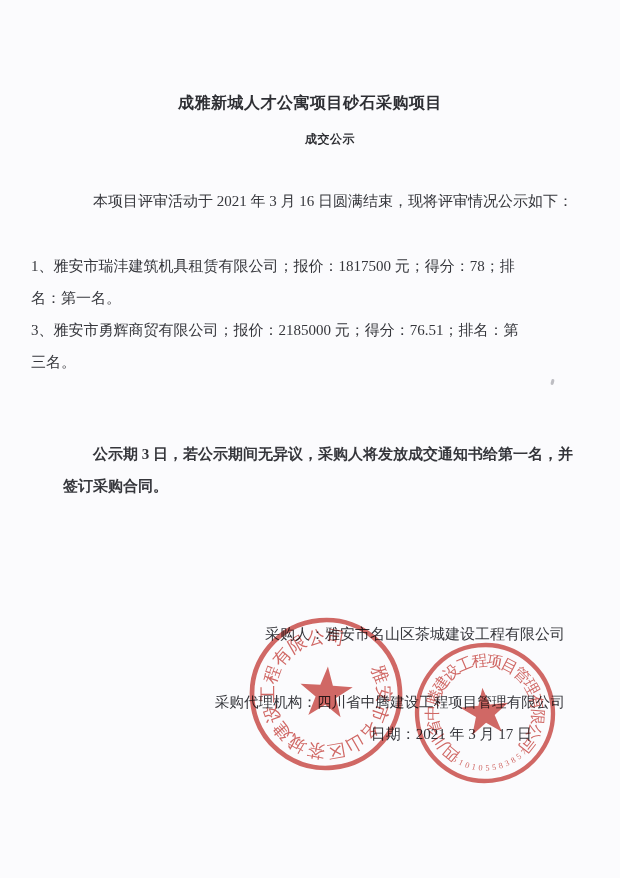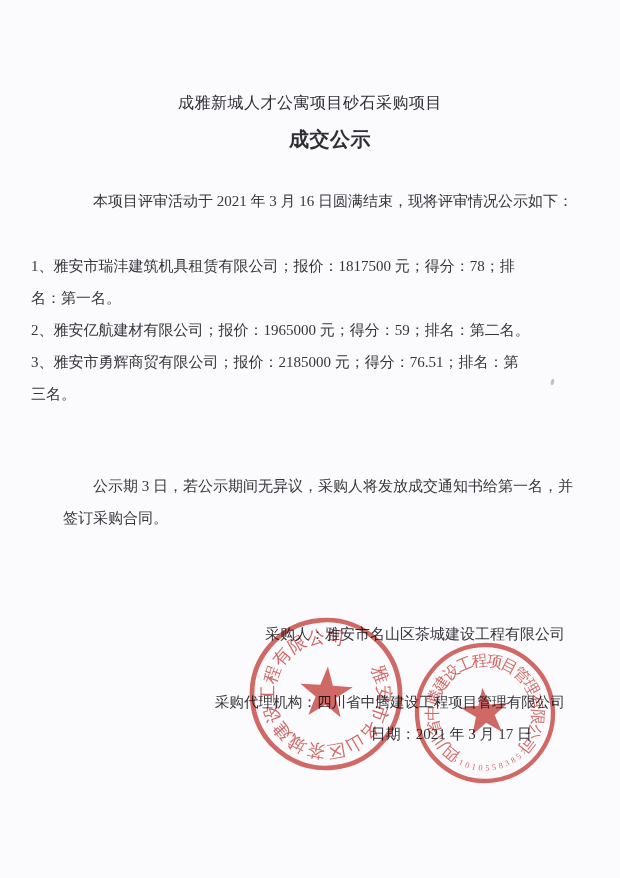--- a/index.html
+++ b/index.html
@@ -6,39 +6,39 @@
   body{
     width:620px;height:878px;
     background:#fbfbfd;
     font-family:"Liberation Serif","DejaVu Serif",serif;
     color:#35363b;
     position:relative;overflow:hidden;
   }
   .page{position:absolute;inset:0}
   .title{
     margin:92px 0 0 0;text-align:center;
-    font-size:16px;font-weight:normal;line-height:22px;
+    font-size:16px;font-weight:bold;line-height:22px;
     letter-spacing:.5px;color:#2e2f34;
   }
   .subtitle{
     margin:14px 0 0 0;text-align:center;
-    font-size:20px;font-weight:bold;line-height:22px;
+    font-size:12px;font-weight:bold;line-height:22px;
     letter-spacing:.5px;color:#2e2f34;padding-left:40px;
   }
   .intro{
     margin:35px 50px 0 63px;
     font-size:15px;line-height:32px;
     text-indent:2em;white-space:nowrap;color:#35363b;
   }
   .results{margin:33px 48px 0 31px;max-width:502px}
   .results p{margin:0;font-size:15px;line-height:32px;color:#35363b}
   .closing{
     margin:60px 37px 0 63px;
     font-size:15px;line-height:32px;
-    text-indent:2em;color:#35363b;
+    text-indent:2em;color:#35363b;font-weight:bold;
   }
   .footer-line{position:absolute;font-size:15px;line-height:20px;color:#35363b;white-space:nowrap}
   .purchaser-line{top:624px;right:55px}
   .agency-line{top:692px;right:55px;font-size:14.6px}
   .date-line{top:724px;right:88px}
   .seal{position:absolute;opacity:.8;mix-blend-mode:multiply;pointer-events:none}
   .seal svg{width:100%;height:100%;display:block}
   .seal-left{left:240px;top:608px;width:172px;height:172px}
   .seal-right{left:406px;top:634px;width:158px;height:158px}
   .speck{
@@ -51,21 +51,20 @@
 
 <div class="page">
 
   <h1 class="title">成雅新城人才公寓项目砂石采购项目</h1>
   <h2 class="subtitle">成交公示</h2>
 
   <p class="intro">本项目评审活动于 2021 年 3 月 16 日圆满结束，现将评审情况公示如下：</p>
 
   <div class="results">
     <p>1、雅安市瑞沣建筑机具租赁有限公司；报价：1817500 元；得分：78；排名：第一名。</p>
-    <p>2、雅安亿航建材有限公司；报价：1965000 元；得分：59；排名：第二名。</p>
     <p>3、雅安市勇辉商贸有限公司；报价：2185000 元；得分：76.51；排名：第三名。</p>
   </div>
 
   <p class="closing">公示期 3 日，若公示期间无异议，采购人将发放成交通知书给第一名，并签订采购合同。</p>
 
   <div class="footer-line purchaser-line">采购人：雅安市名山区茶城建设工程有限公司</div>
   <div class="footer-line agency-line">采购代理机构：四川省中腾建设工程项目管理有限公司</div>
   <div class="footer-line date-line">日期：2021 年 3 月 17 日</div>
 
   <div class="seal seal-left">

